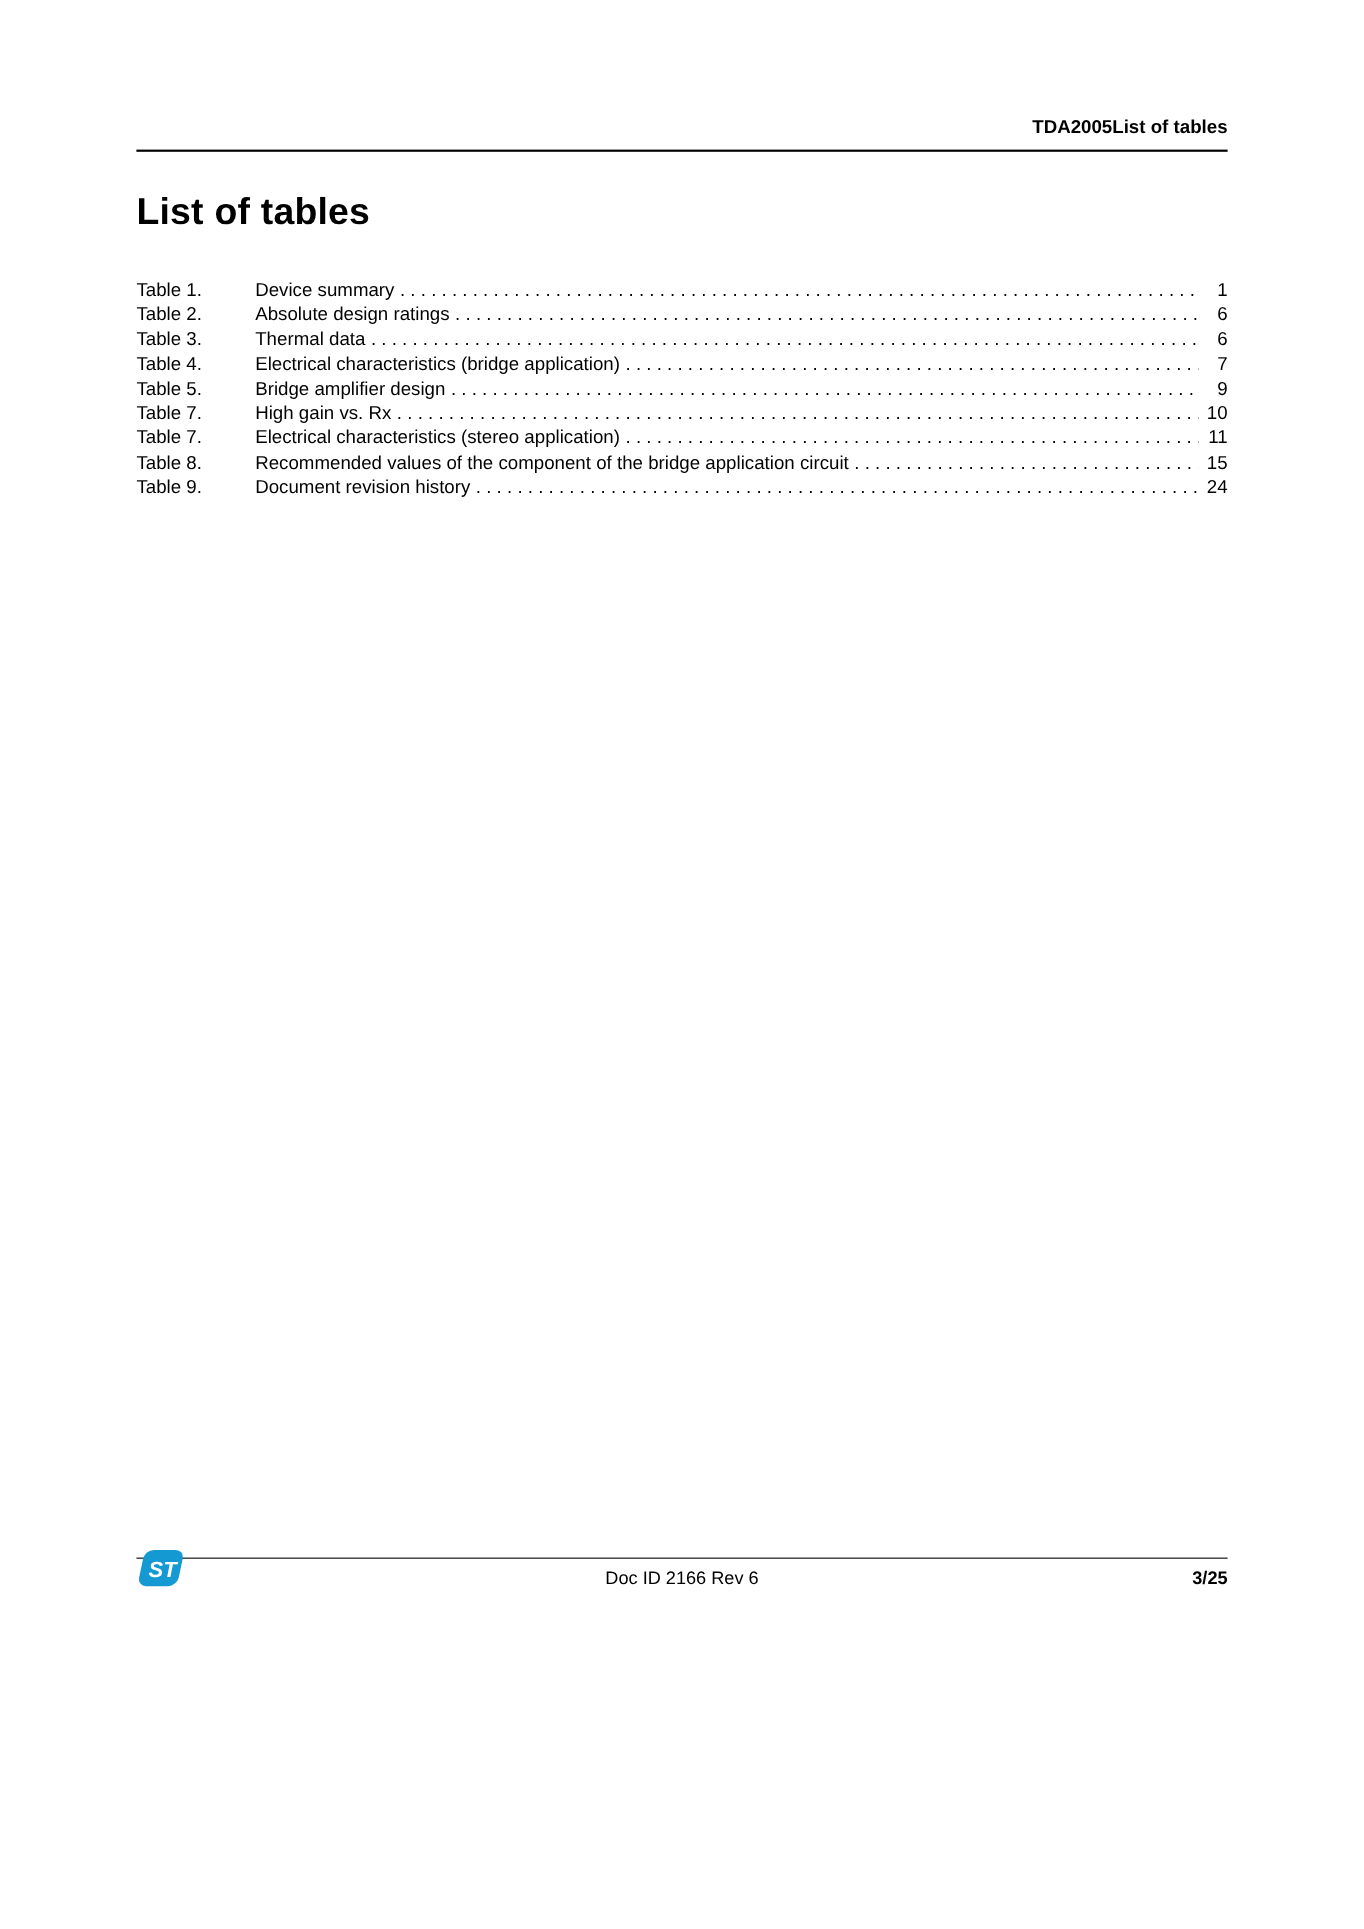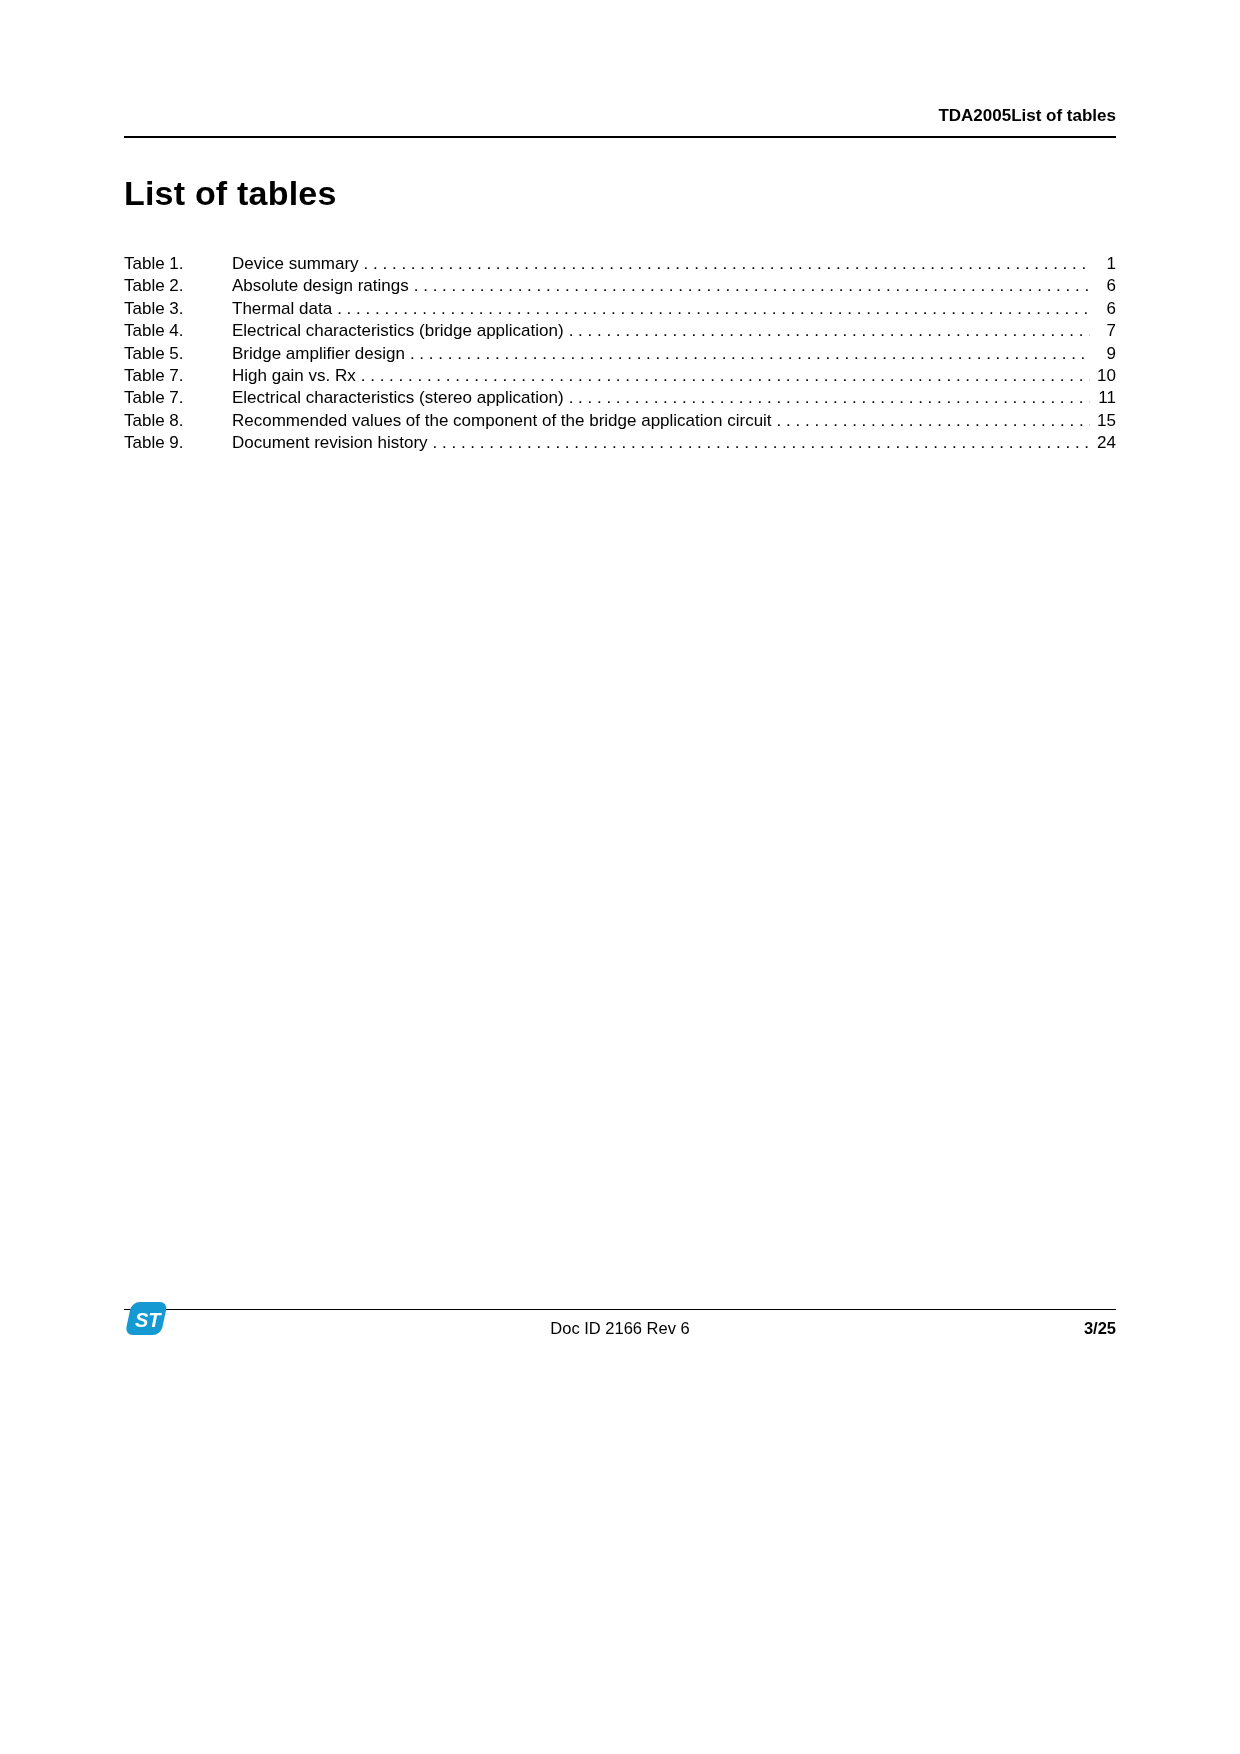--- a/index.html
+++ b/index.html
@@ -76,21 +76,21 @@
 
   .toc-page {
     flex: 0 0 auto;
     min-width: 22px;
     text-align: right;
   }
 
   
   .page-footer {
     position: absolute;
-    top: 1309px;
+    top: 1416px;
     left: 124px;
     right: 124px;
     border-top: 1.5px solid #000;
     text-align: right;
   }
 
   .footer-content {
     position: relative;
     height: 44px;
     font-size: 16.5px;

